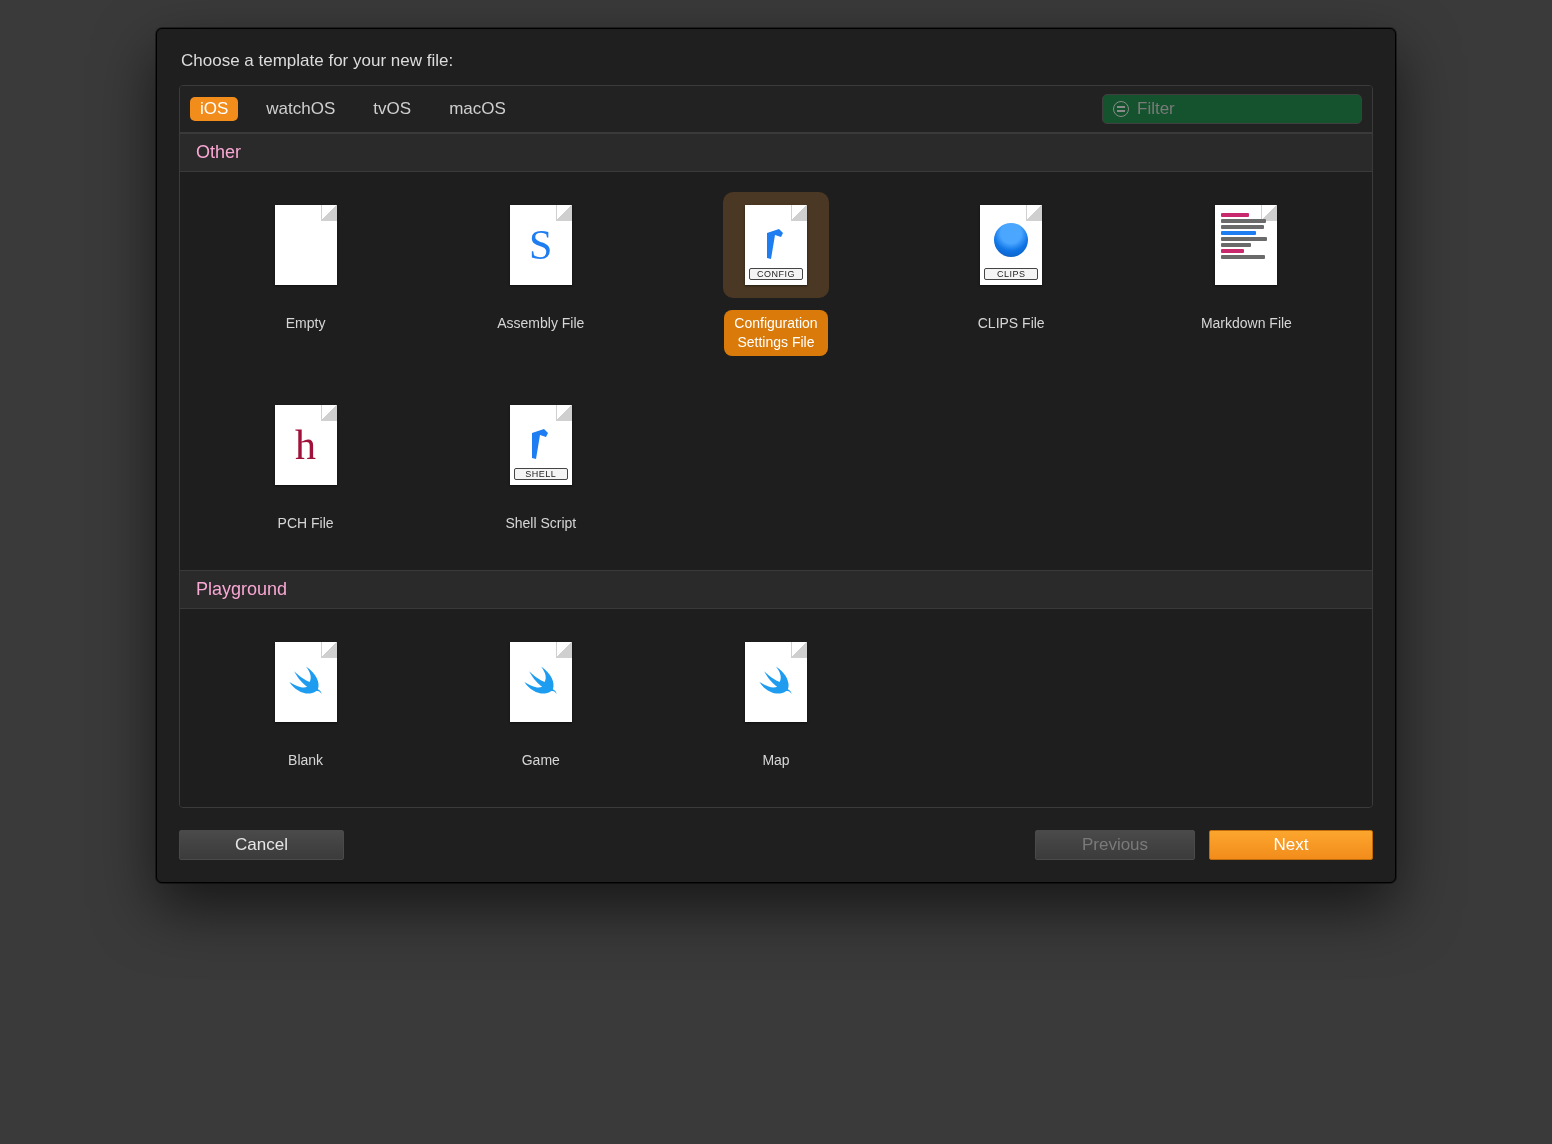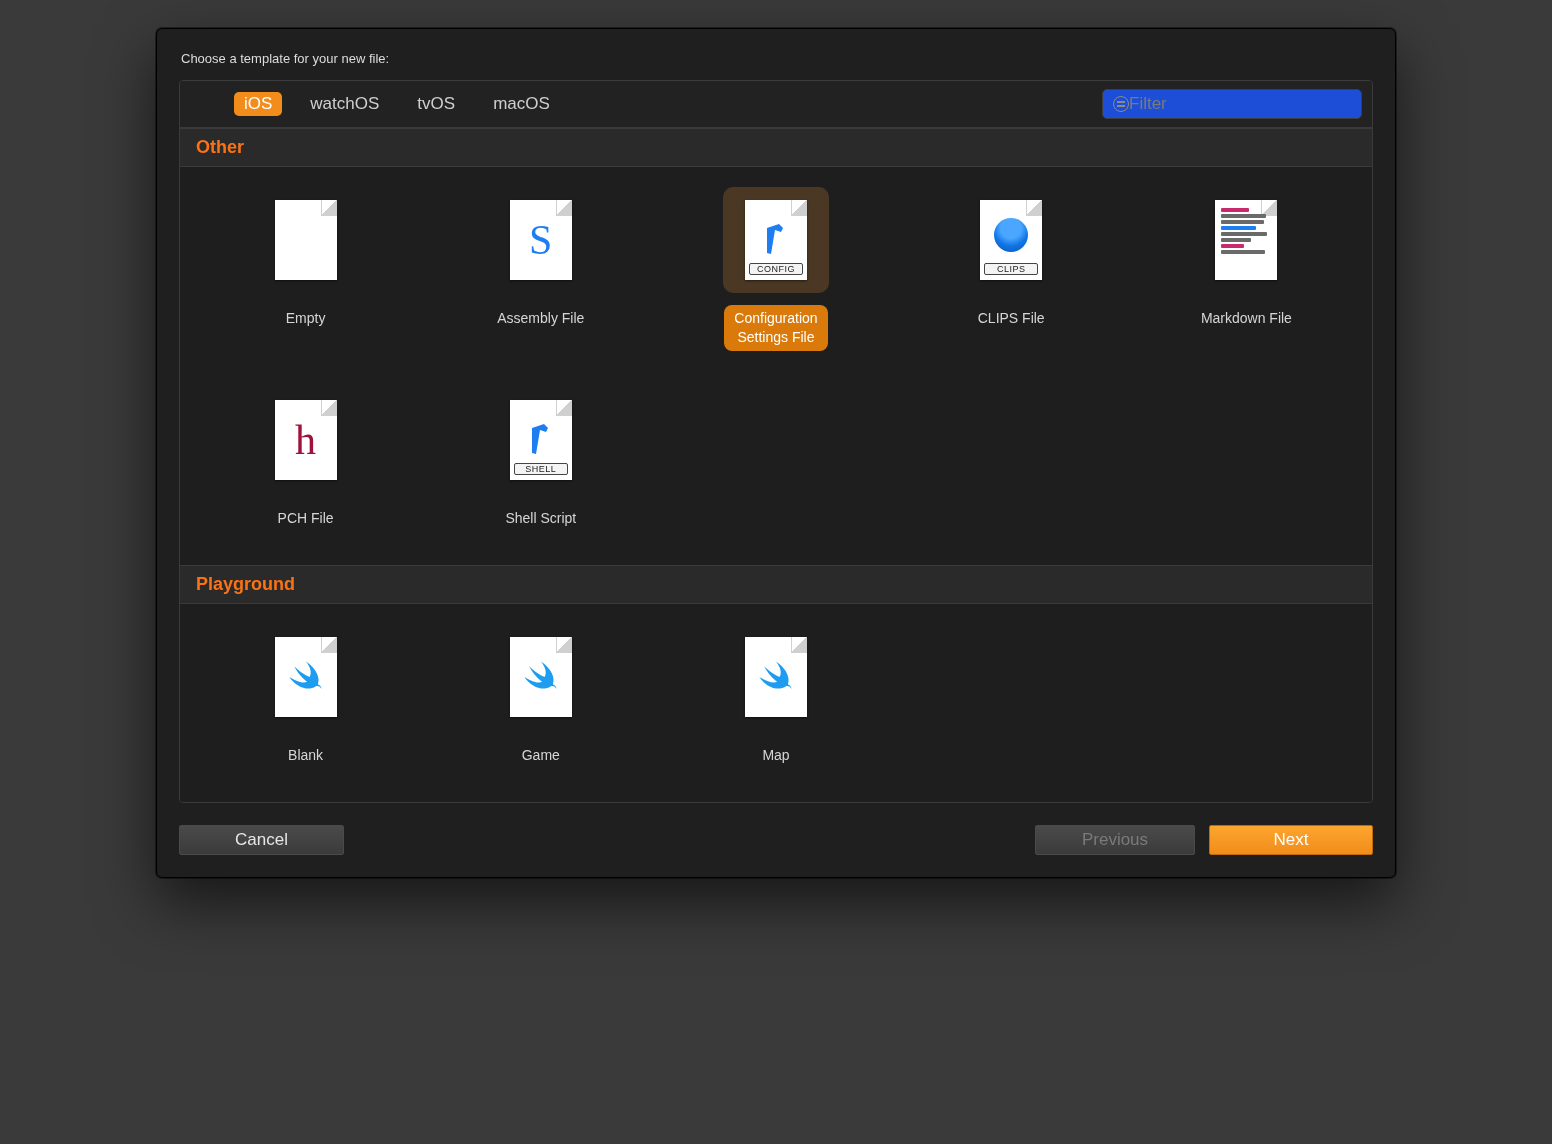--- a/index.html
+++ b/index.html
@@ -16,56 +16,57 @@
     width: 1240px;
     margin-top: 28px;
     background: #1f1f1f;
     border: 1px solid #000;
     border-radius: 6px;
     box-shadow: 0 25px 60px rgba(0,0,0,0.6), 0 0 0 1px rgba(0,0,0,0.4);
     padding: 18px 22px 22px 22px;
     color: #d8d8d8;
   }
   .sheet-title {
-    font-size: 13px;
+    font-size: 17px;
     font-weight: 400;
     color: #dcdcdc;
     margin: 4px 2px 14px 2px;
   }
   .panel {
     border: 1px solid #3b3b3b;
     background: #222;
     border-radius: 4px;
     overflow: hidden;
   }
   .tabbar {
     display: flex;
     align-items: center;
     padding: 8px 10px;
     background: #222;
     border-bottom: 1px solid #3a3a3a;
   }
-  .tabs { display: flex; gap: 18px; align-items: center; margin-left: 44px; }
+  .tabs { display: flex; gap: 18px; align-items: center; }
   .tab {
     font-size: 17px;
     color: #cfcfcf;
     padding: 2px 10px;
     border-radius: 5px;
     cursor: default;
   }
   .tab.selected {
     background: #f28c1b;
     color: #fff;
   }
   .spacer { flex: 1; }
   .filter-box {
     display: flex;
     align-items: center;
+    gap: 8px;
     border: 1px solid #3f3f3f;
-    background: #1d4ed8;
+    background: #14532d;
     border-radius: 5px;
     padding: 4px 10px;
     width: 260px;
   }
   .filter-icon {
     width: 16px; height: 16px;
     border: 1.5px solid #8a8a8a;
     border-radius: 50%;
     position: relative;
     flex-shrink: 0;
@@ -80,22 +81,22 @@
     color: #ccc; font-size: 17px; width: 100%;
   }
   .filter-input::placeholder { color: #7a7a7a; }
 
   .section-header {
     background: #2a2a2a;
     border-top: 1px solid #3a3a3a;
     border-bottom: 1px solid #3a3a3a;
     padding: 8px 16px;
     font-size: 18px;
-    font-weight: 700;
-    color: #f97316;
+    font-weight: 400;
+    color: #f9a8d4;
   }
   .section-header:first-of-type { border-top: none; }
 
   .grid {
     display: grid;
     grid-template-columns: repeat(5, 1fr);
     padding: 16px 8px 28px 8px;
     row-gap: 28px;
     background: #1e1e1e;
   }

